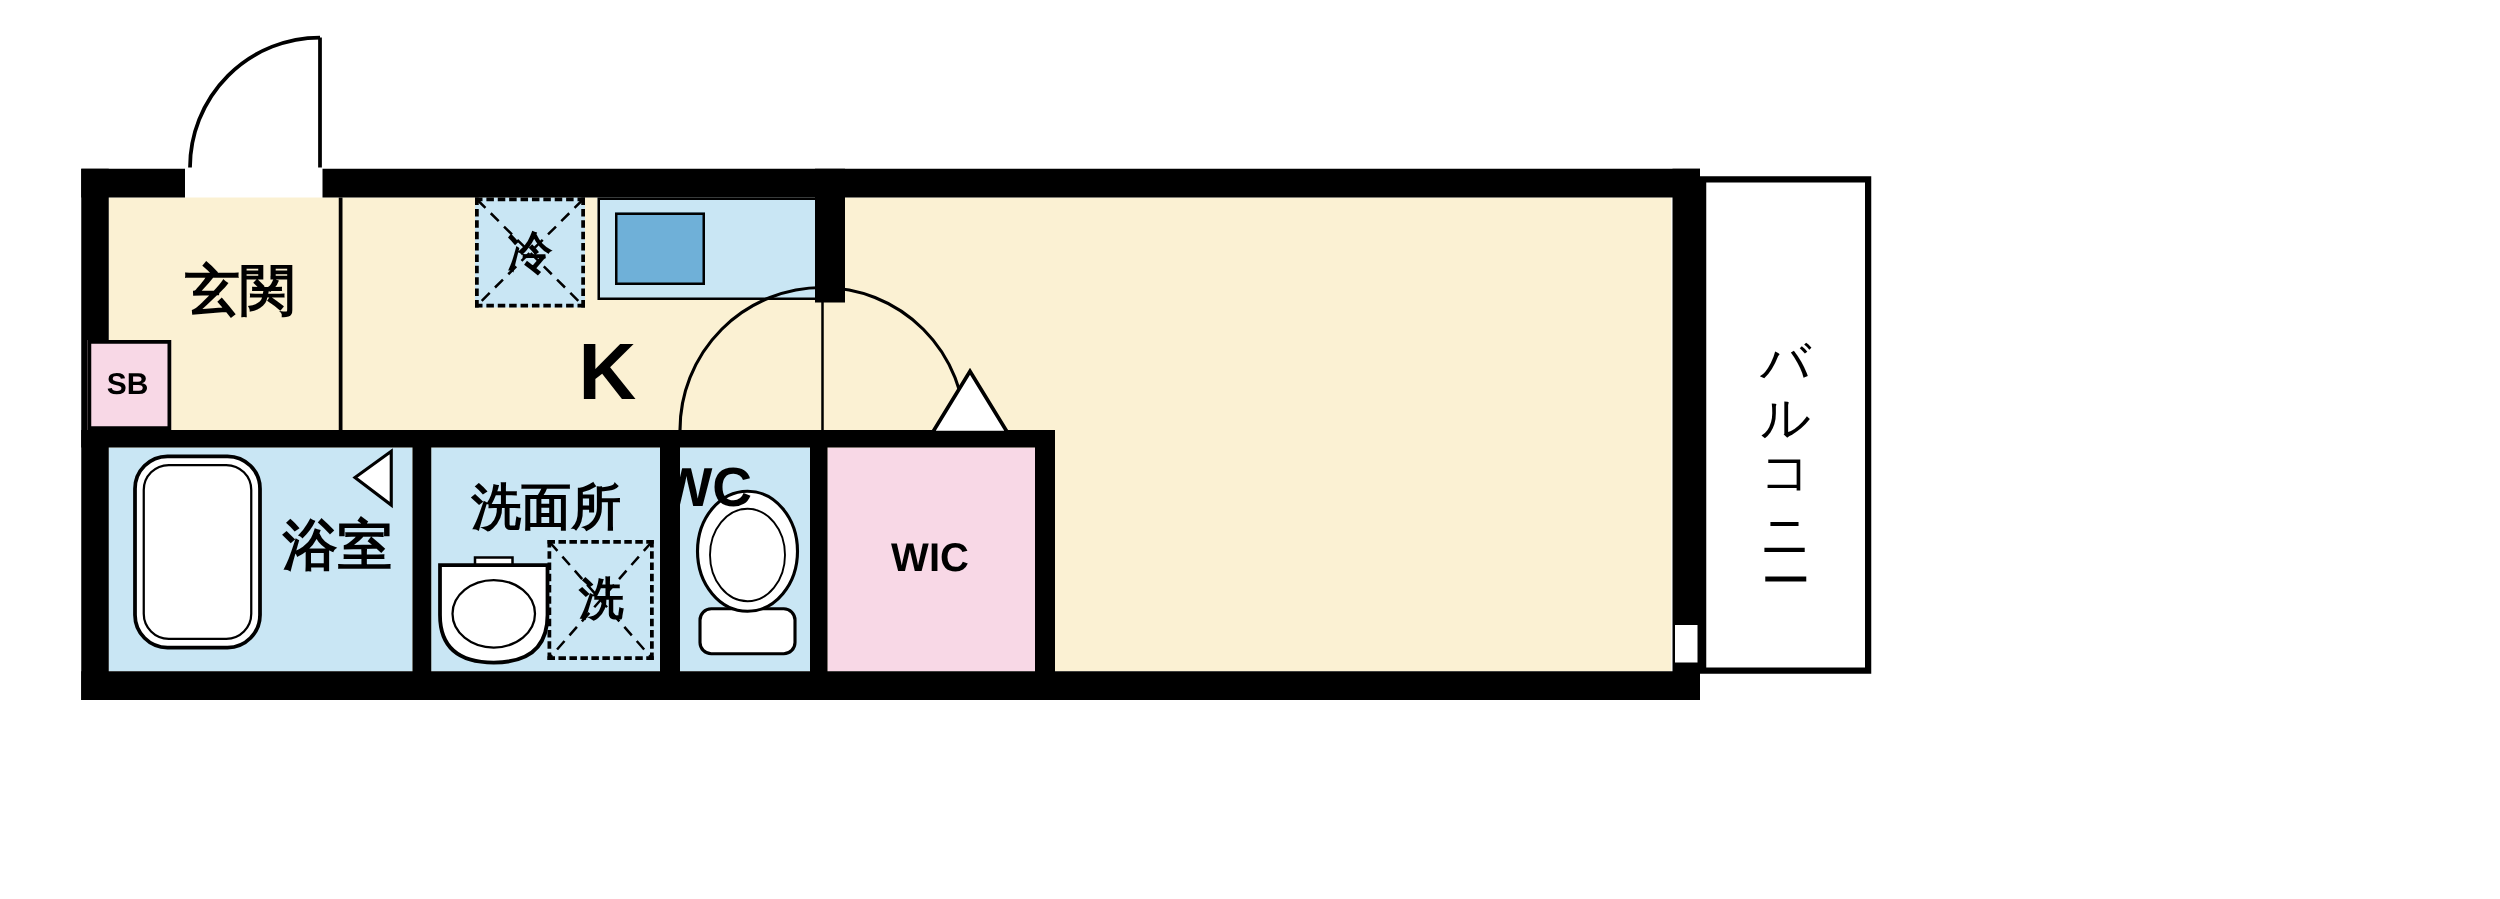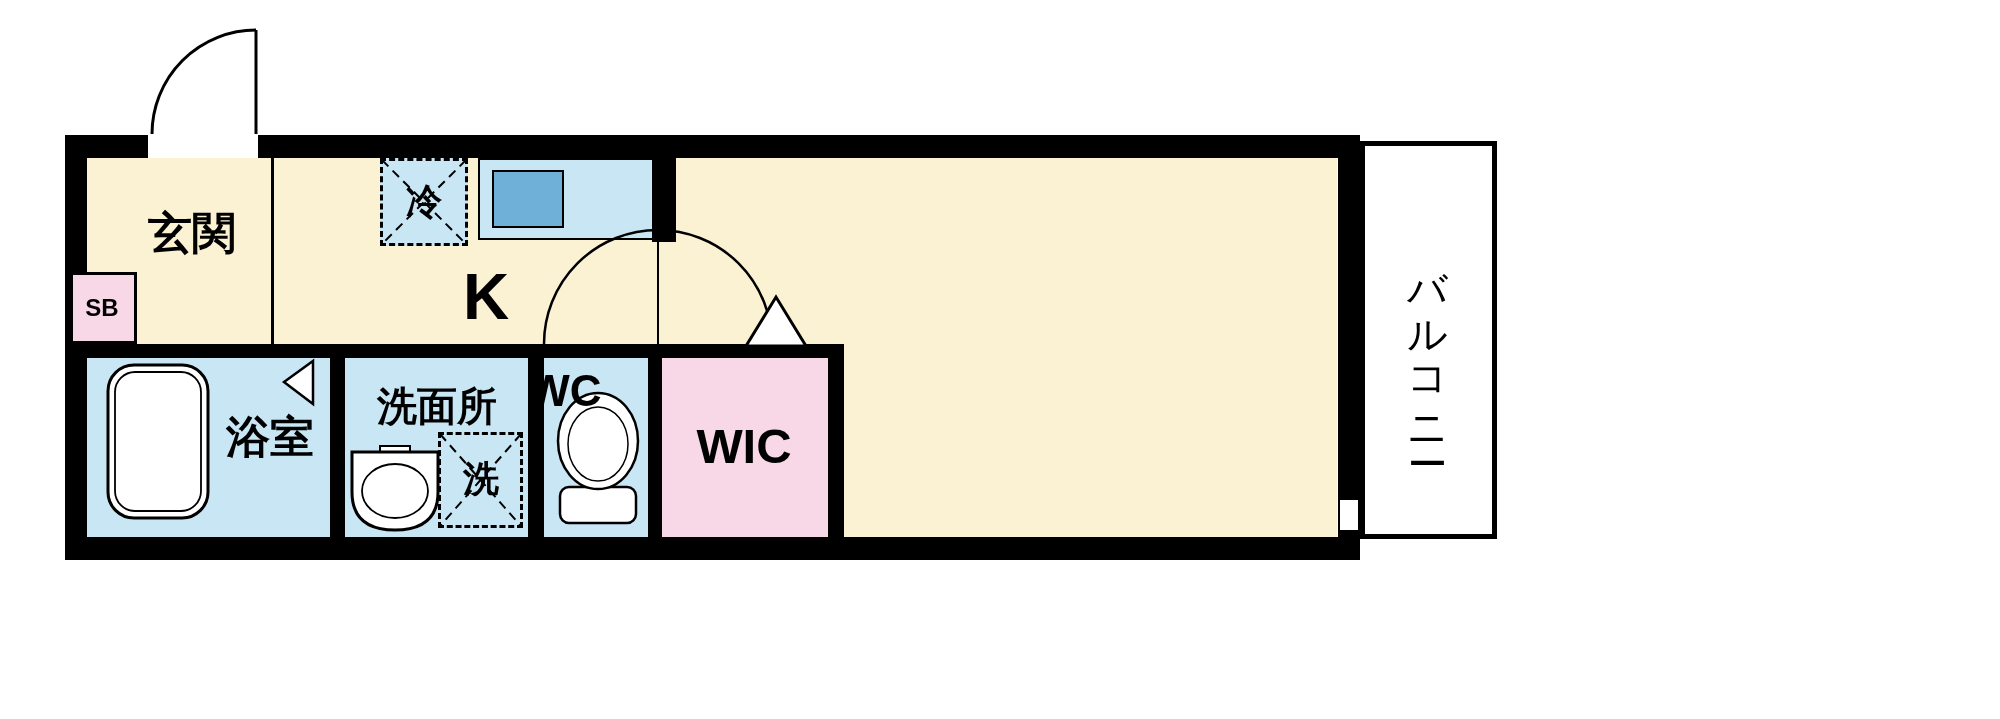--- a/index.html
+++ b/index.html
@@ -108,16 +108,16 @@
   </svg>
 
   <div class="label" style="left:192px;top:233px;font-size:44px;">玄関</div>
   <div class="label" style="left:102px;top:308px;font-size:24px;">SB</div>
   <div class="label big" style="left:486px;top:297px;font-size:64px;">K</div>
   <div class="label" style="left:424px;top:202px;font-size:36px;">冷</div>
   <div class="label" style="left:270px;top:437px;font-size:44px;">浴室</div>
   <div class="label" style="left:437px;top:406px;font-size:40px;">洗面所</div>
   <div class="label" style="left:481px;top:479px;font-size:36px;">洗</div>
   <div class="label" style="left:565px;top:391px;font-size:44px;">WC</div>
-  <div class="label" style="left:744px;top:446px;font-size:49px;">WIC</div>
+  <div class="label" style="left:744px;top:446px;font-size:32px;">WIC</div>
   <div class="label vertical" style="left:1428px;top:346px;font-size:40px;font-weight:500;">バルコニー</div>
 
 </div>
 
 </body></html>

